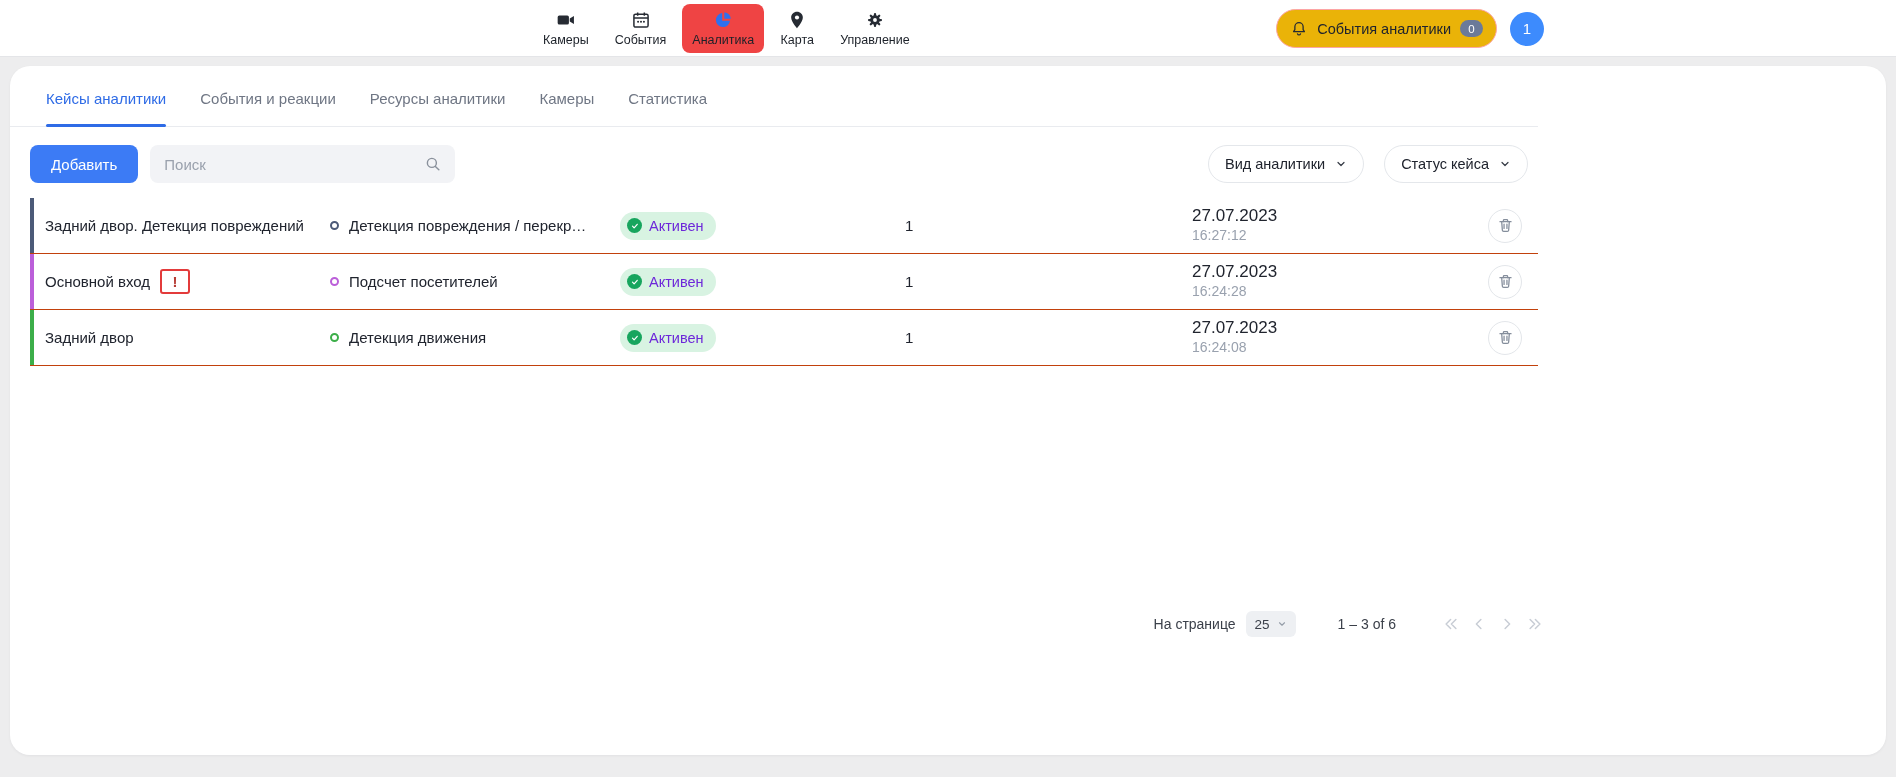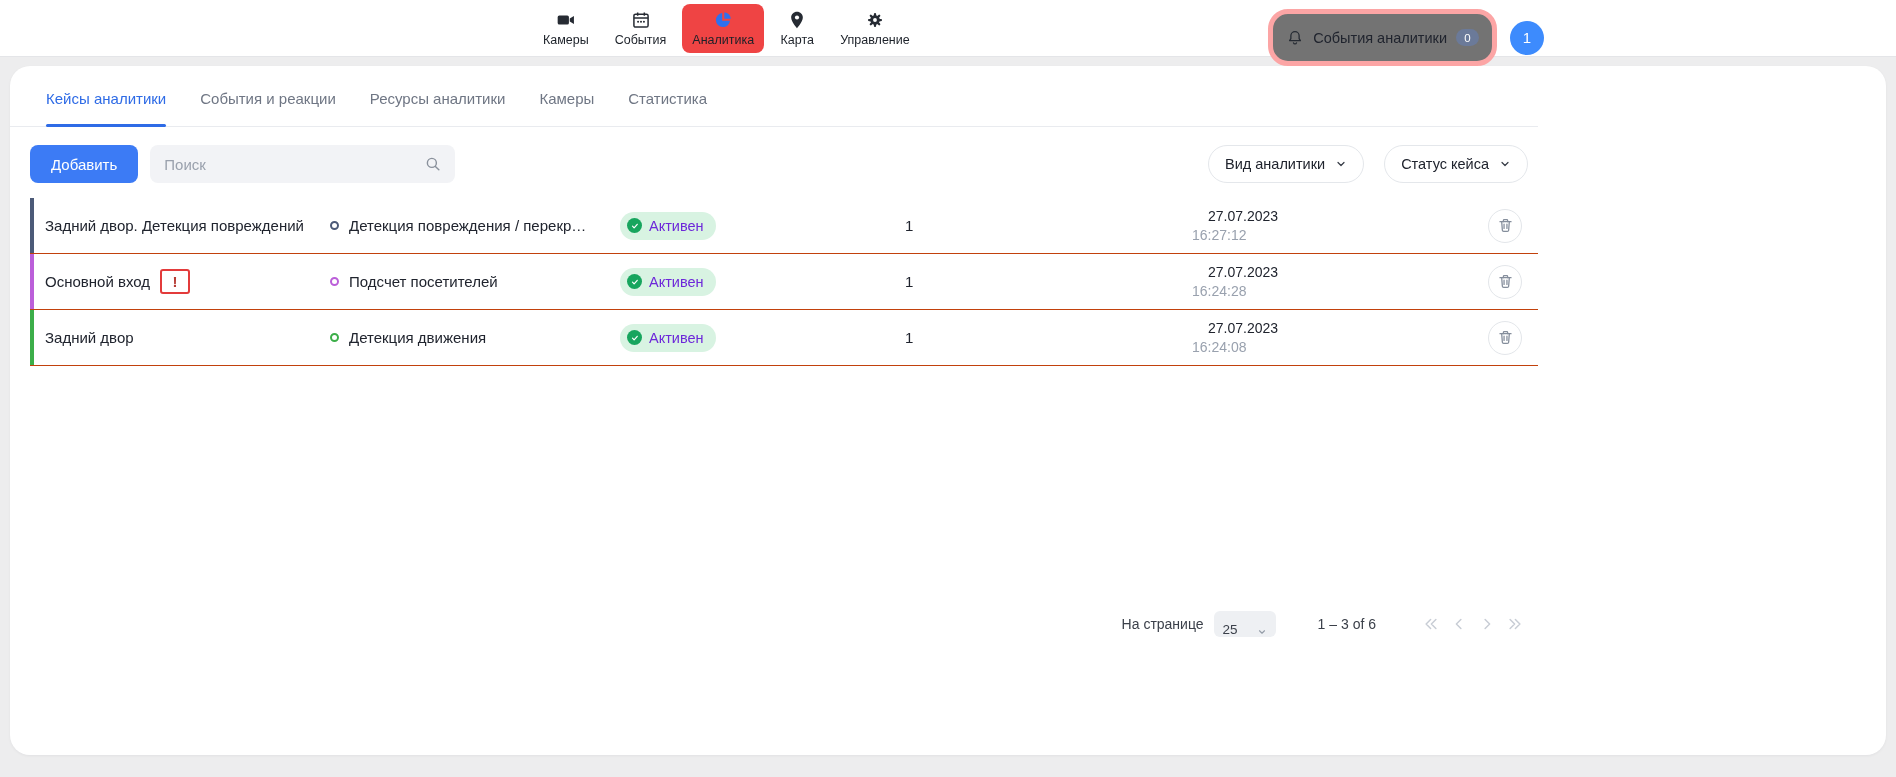--- a/index.html
+++ b/index.html
@@ -21,21 +21,21 @@
   .nav-item {
     display:flex; flex-direction:column; align-items:center; justify-content:center;
     gap:3px; padding:5px 10px; border-radius:8px; cursor:pointer; min-width:54px; height:49px;
   }
   .nav-item.active { background:#ef4444; }
   .nav-item svg { width:20px; height:20px; display:block; }
   .nav-label { font-size:12.5px; color:#1c2129; white-space:nowrap; }
 
   .header-right { position:absolute; right:352px; top:9px; display:flex; align-items:center; gap:13px; }
   .events-btn {
-    height:57px; border-radius:20px; border:5px solid #fca5a5; background:#737373;
+    height:39px; border-radius:20px; border:1px solid #fca5a5; background:#eab308;
     display:flex; align-items:center; gap:9px; padding:0 13px; cursor:pointer;
     font-size:14.5px; color:#20242e; font-family:inherit;
   }
   .badge {
     min-width:23px; height:17px; border-radius:9px; background:#6b7a99; color:#fff;
     font-size:11.5px; display:flex; align-items:center; justify-content:center; padding:0 6px;
   }
   .avatar {
     width:34px; height:34px; border-radius:50%; background:#3d8bfd; color:#fff;
     font-size:15px; display:flex; align-items:center; justify-content:center; cursor:pointer;
@@ -105,42 +105,42 @@
   .status-pill {
     display:inline-flex; align-items:center; gap:7px; height:28px; background:#d8f3e2;
     border-radius:14px; padding:0 12px 0 7px; color:#6d28d9; font-size:14.5px;
   }
   .check {
     width:15px; height:15px; border-radius:50%; background:#17a55e;
     display:flex; align-items:center; justify-content:center;
   }
   .check svg { width:10px; height:10px; }
   .col-cams { font-size:15px; }
-  .created-date { font-size:14px; line-height:20px;margin-left:16px; }
+  .created-date { font-size:17px; line-height:20px; }
   .created-time { font-size:14px; color:#99a1ae; line-height:19px; }
   .del-btn {
     width:34px; height:34px; border-radius:50%; border:1px solid #e3e6ea; background:#fff;
     display:flex; align-items:center; justify-content:center; cursor:pointer;
   }
   .del-btn svg { width:17px; height:17px; }
   .warn {
     width:30px; height:25px; border:2px solid #e33b3b; border-radius:3px;
     display:flex; align-items:center; justify-content:center;
     color:#b63c35; font-weight:bold; font-size:15px; flex-shrink:0;
   }
 
   
   .pagination {
-    position:absolute; left:8px; top:542px; width:1508px; height:32px;
+    position:absolute; left:28px; top:542px; width:1508px; height:32px;
     display:flex; align-items:center; justify-content:flex-end;
     font-size:14px; color:#3b404a;
   }
   .pp-label { margin-right:10px; }
   .pp-chip {
-    display:flex; align-items:flex-end; gap:19px; background:#eef0f3; border-radius:6px;
+    display:flex; align-items:center; gap:7px; background:#eef0f3; border-radius:6px;
     height:26px; padding:0 9px; font-size:13.5px; cursor:pointer;
   }
   .pp-chip svg { width:10px; height:10px; }
   .range { margin-left:42px; }
   .pager { margin-left:44px; display:flex; align-items:center; gap:6px; }
   .pg-btn { width:22px; height:26px; display:flex; align-items:center; justify-content:center; cursor:pointer; background:none; border:none; }
   .pg-btn svg { width:18px; height:18px; }
 </style>
 </head>
 <body>

